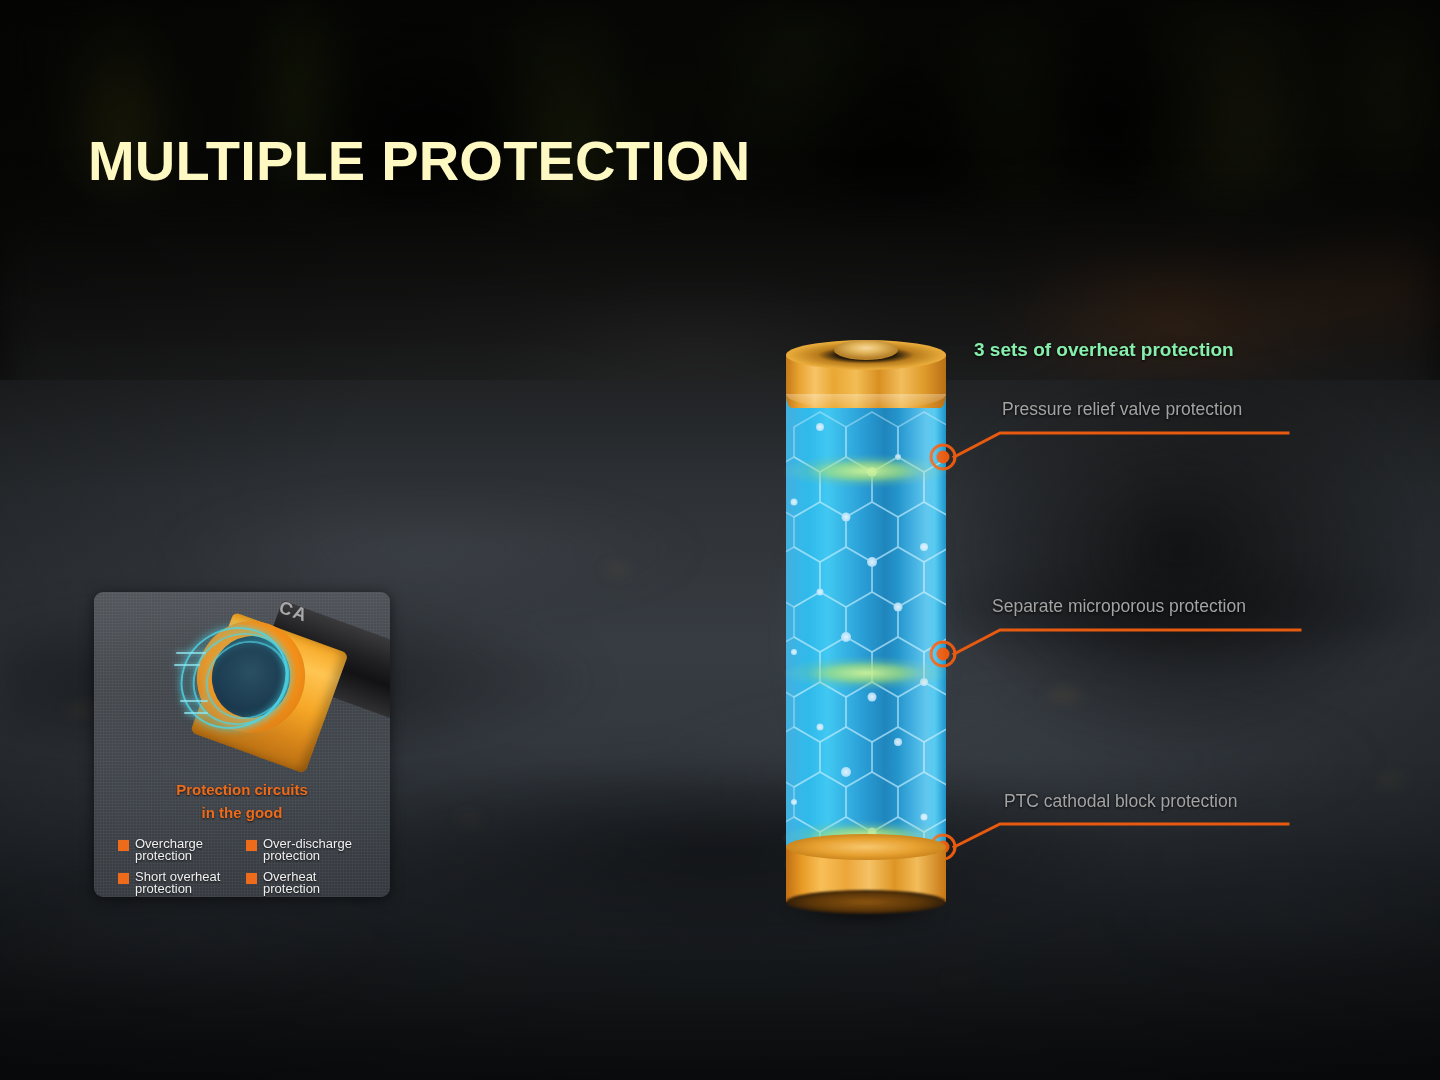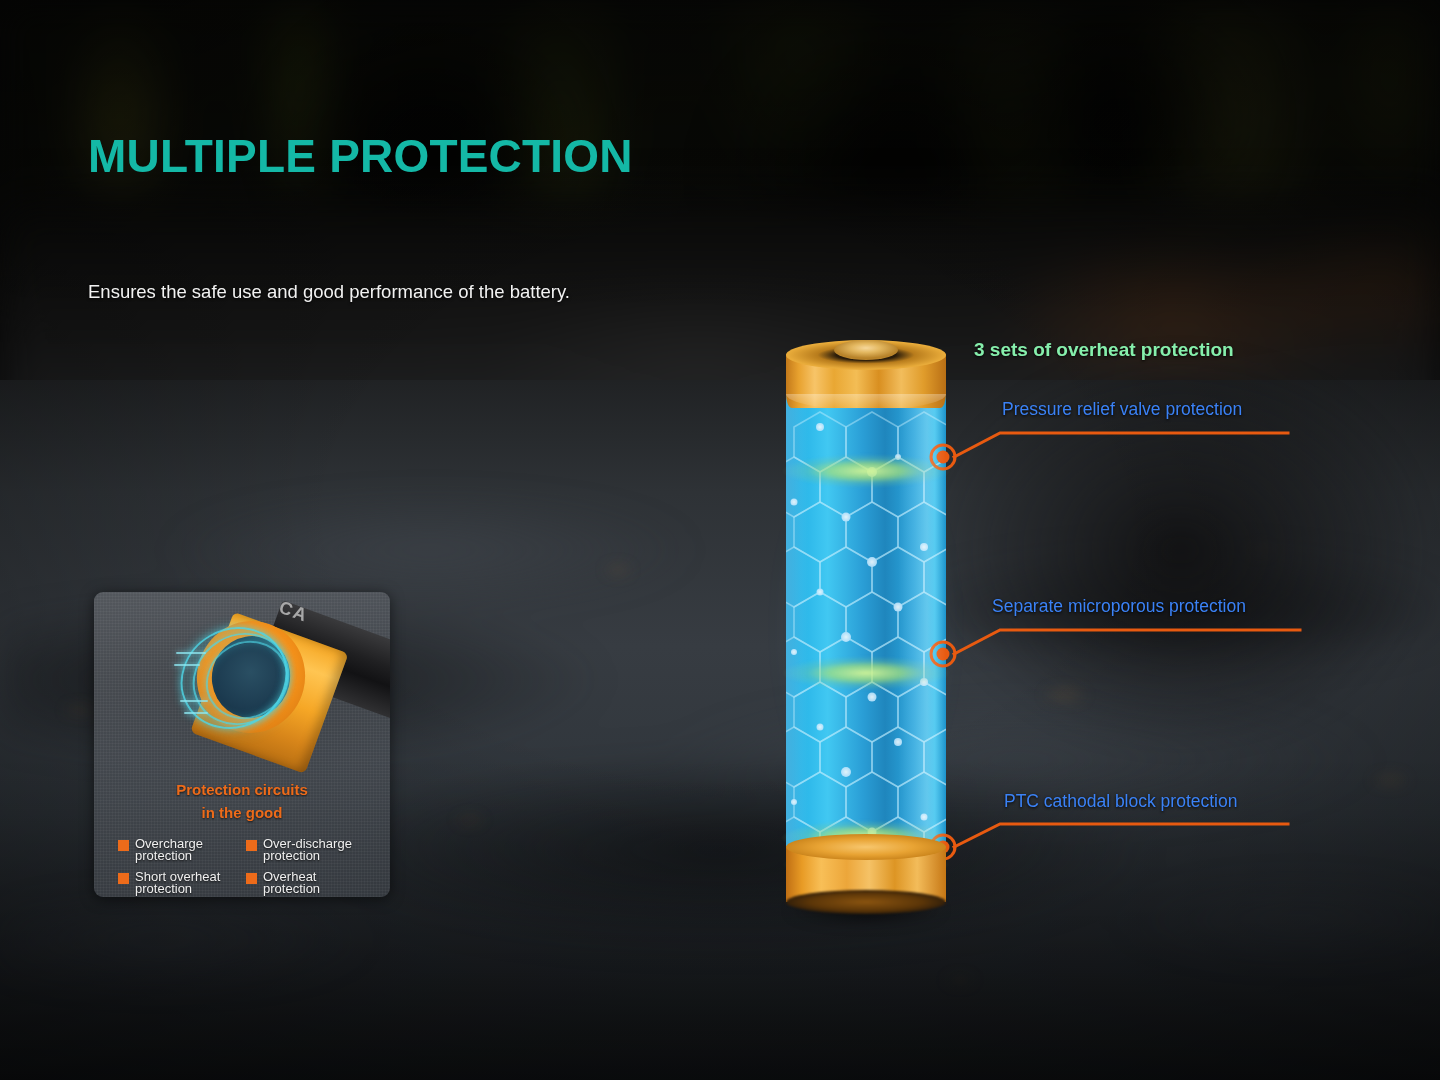--- a/index.html
+++ b/index.html
@@ -94,22 +94,22 @@
   
   .bg-textplate {
     position:absolute; left:930px; top:300px; width:510px; height:500px;
     background:radial-gradient(ellipse 320px 260px at 250px 250px, rgba(16,16,17,.92), rgba(16,16,17,0) 78%);
     filter:blur(10px);
   }
 
   
   #title {
     position:absolute; left:88px; top:133px;
-    font-size:46px; font-weight:bold; letter-spacing:.2px;
-    color:#14b8a6; line-height:1;
+    font-size:56px; font-weight:bold; letter-spacing:.2px;
+    color:#fef9c3; line-height:1;
     white-space:nowrap;
   }
   #subtitle {
     position:absolute; left:88px; top:274px; width:560px;
     font-size:18.5px; color:#F2F2F2; line-height:36px;
     text-shadow:0 1px 3px rgba(0,0,0,.9);
   }
 
   
   #battery {
@@ -203,21 +203,21 @@
     filter:blur(14px);
   }
   .bat-shadow {
     position:absolute; left:-30px; top:552px; width:220px; height:40px; z-index:0;
     background:radial-gradient(ellipse 110px 20px at 110px 20px, rgba(0,0,0,.72), rgba(0,0,0,0) 72%);
     filter:blur(7px);
   }
 
   
   .callout-label {
-    position:absolute; font-size:17.5px; color:#3b82f6;
+    position:absolute; font-size:17.5px; color:#a3a3a3;
     text-shadow:0 1px 3px rgba(0,0,0,.95); white-space:nowrap;text-align:right;
   }
   .callout-svg { position:absolute; left:0; top:0; width:1440px; height:1080px; pointer-events:none; }
 
   #overheat-heading {
     position:absolute; left:974px; top:339px;
     font-size:19px; font-weight:bold; color:#86efac;
     text-shadow:0 1px 3px rgba(0,0,0,.9); white-space:nowrap;
   }
 
@@ -312,21 +312,20 @@
   <div class="bg-forest"></div>
   <div class="bg-forest-dark"></div>
   <div class="bg-mid"></div>
   <div class="bg-ground"></div>
   <div class="bg-rock"></div>
   <div class="bg-litter"></div>
   <div class="bg-textplate"></div>
   <div class="bg-vignette"></div>
 
   <h1 id="title">MULTIPLE PROTECTION</h1>
-  <p id="subtitle">Ensures the safe use and good performance of the battery.</p>
 
   <div id="battery">
     <div class="bat-glow"></div>
     <div class="bat-shadow"></div>
 
     <div class="bat-body">
       <svg class="hexnet" viewBox="0 0 180 470">
         <defs>
           <g id="hx">
               <polygon points="26,0 52,15 52,45 26,60 0,45 0,15" fill="none" stroke="rgba(200,240,255,.55)" stroke-width="1.6"></polygon>

